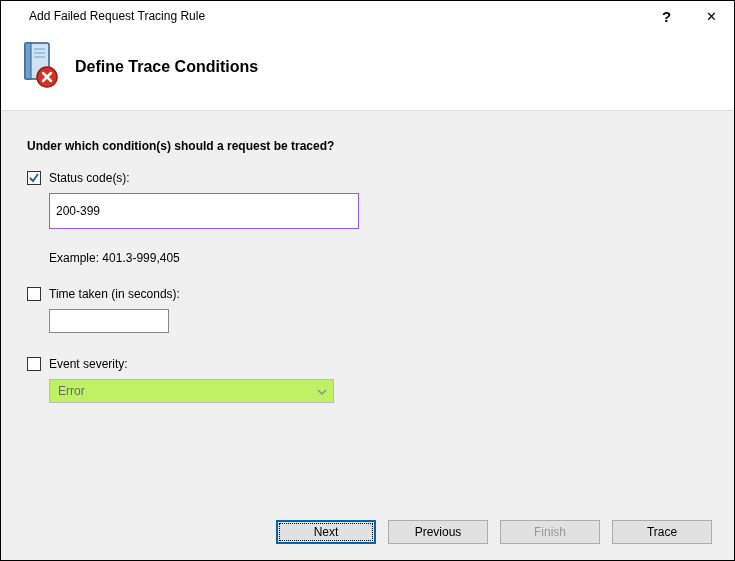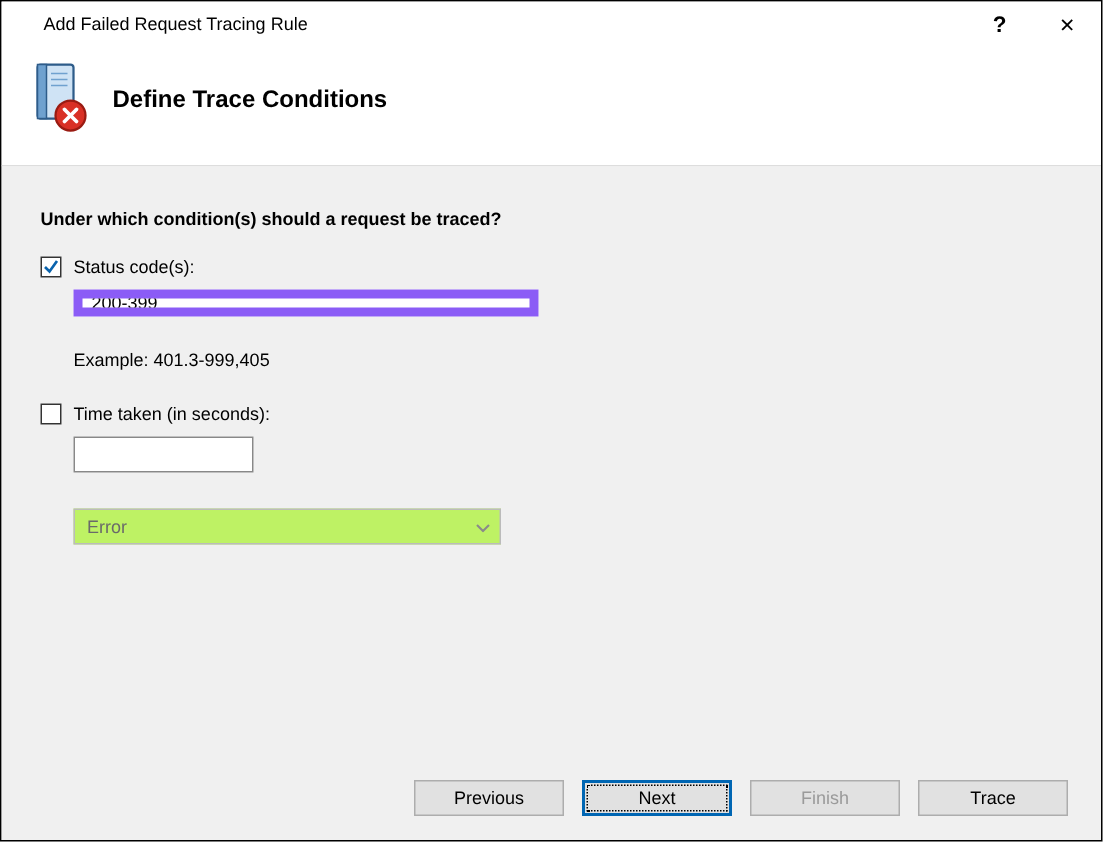--- a/index.html
+++ b/index.html
@@ -53,22 +53,22 @@
     width: 14px; height: 14px;
     border: 1px solid #333;
     background: #fff;
     display: inline-flex;
     align-items: center;
     justify-content: center;
   }
   .chk svg { display:block; }
   .indent { margin-left: 22px; }
   .field-status {
-    width: 310px; height: 16px;
-    border: 6px solid #8b5cf6;
+    width: 310px; height: 36px;
+    border: 1px solid #8b5cf6;
     background: #fff;
     padding: 3px 6px;
     font-size: 12px;
   }
   .example { margin: 22px 0 22px 22px; font-size: 12px; color: #000; }
   .field-time {
     width: 120px; height: 24px;
     border: 1px solid #888;
     background: #fff;
     margin-bottom: 24px;
@@ -149,30 +149,34 @@
   <div class="example">Example: 401.3-999,405</div>
 
   <div class="row">
     <span class="chk"></span>
     <span>Time taken (in seconds):</span>
   </div>
   <div class="indent">
     <div class="field-time"></div>
   </div>
 
+  <div class="row">
+    <span class="chk"></span>
+    <span>Event severity:</span>
+  </div>
   <div class="indent">
     <div class="select-sev">
       <span>Error</span>
       <span>
         <svg width="10" height="6" viewBox="0 0 10 6">
             <polyline points="1,1 5,5 9,1" fill="none" stroke="#8a8a8a" stroke-width="1.4"></polyline>
           </svg>
       </span>
     </div>
   </div>
 </div>
 
 <div class="footer">
+  <div class="btn primary">Next</div>
   <div class="btn">Previous</div>
-  <div class="btn primary">Next</div>
   <div class="btn disabled">Finish</div>
   <div class="btn">Trace</div>
 </div>
 
 </body></html>

